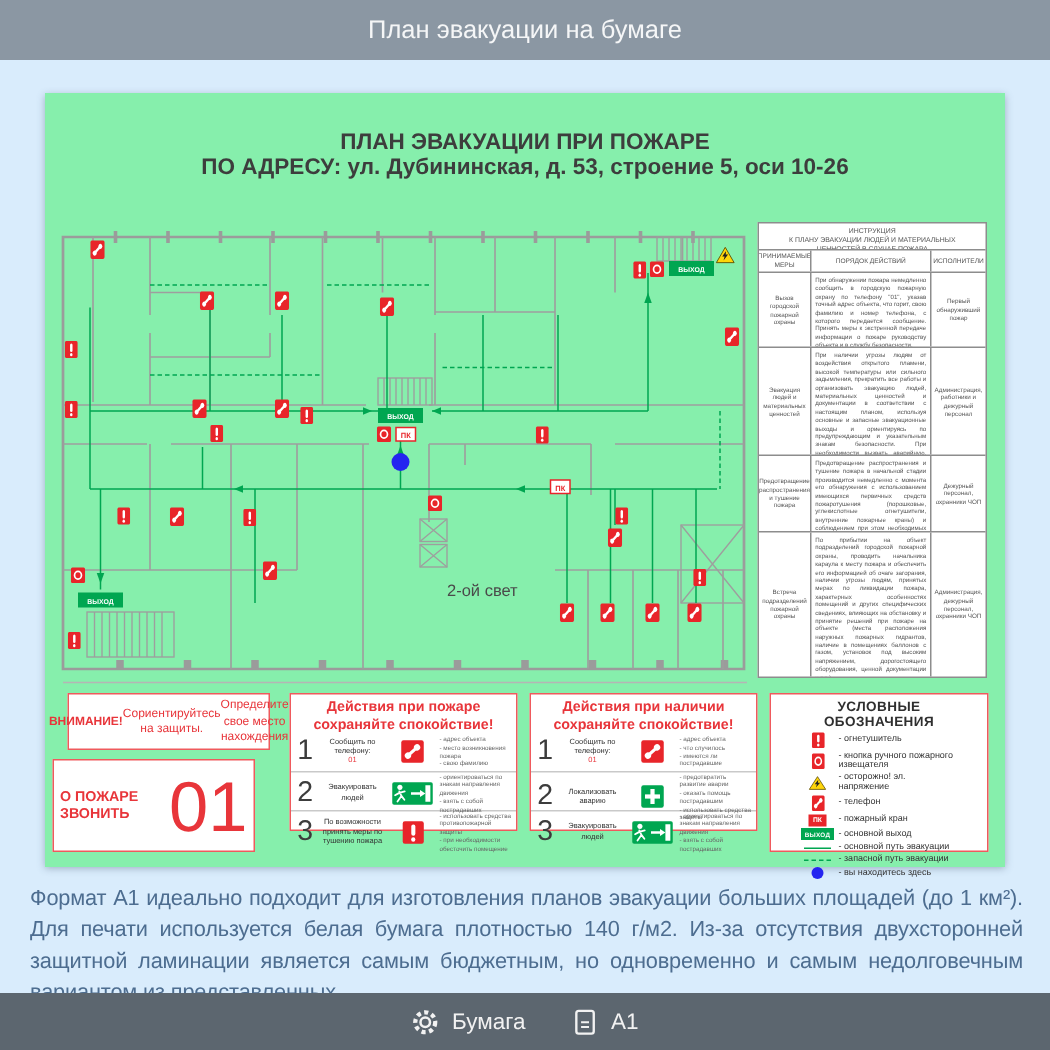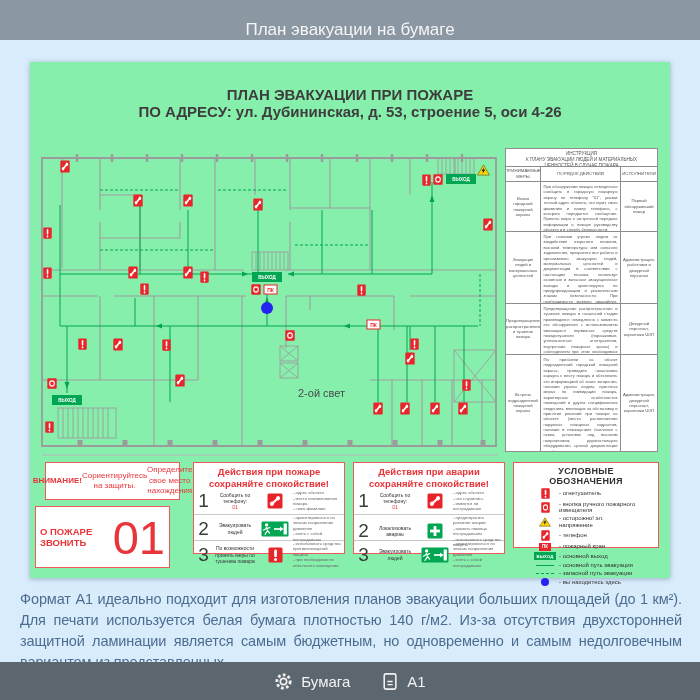--- a/index.html
+++ b/index.html
@@ -1,20 +1,20 @@
 <!DOCTYPE html>
 <html><head>
 <meta charset="utf-8">
 <style>
   html,body{margin:0;padding:0;}
   body{font-family:"Liberation Sans","DejaVu Sans",sans-serif;background:#d9ecfc;}
   #app{position:relative;width:700px;height:700px;background:#d9ecfc;overflow:hidden;}
 
   .topbar{position:absolute;left:0;top:0;width:700px;height:40px;background:#8b97a3;
-    display:flex;align-items:flex-end;justify-content:center;color:#f5f6f7;font-size:17px;}
+    display:flex;align-items:center;justify-content:center;color:#f5f6f7;font-size:17px;}
 
   .sheet{position:absolute;left:30px;top:62px;width:640px;height:516px;background:#86efac;
     box-shadow:0 1px 5px rgba(80,100,125,.45);}
 
   .sheet-title{position:absolute;top:24px;left:0;right:0;text-align:center;font-weight:bold;
     font-size:15px;line-height:1.16;color:#3d3d3d;}
 
   .floorplan{position:absolute;left:10px;top:88px;}
   .floorplan text{font-family:"Liberation Sans","DejaVu Sans",sans-serif;}
 
@@ -48,21 +48,21 @@
     padding-top:3px;height:25px;box-sizing:border-box;}
   .arow{display:grid;grid-template-columns:15px 48px 32px 1fr;align-items:center;height:26px;
     padding:0 2px;box-sizing:border-box;}
   .arow + .arow{border-top:1px solid #c9c9c9;}
   .anum{font-size:19px;font-weight:300;color:#3c3c3c;text-align:center;}
   .albl{font-size:5px;line-height:1.25;color:#333;text-align:center;}
   .albl .accent{display:block;color:#e8353a;}
   .aicon{display:flex;align-items:center;justify-content:center;}
   .anotes{font-size:4.2px;line-height:1.3;color:#666;white-space:pre-line;padding-left:2px;}
 
-  .lbox{left:483px;top:400px;width:146px;height:86px;padding:3px 20px;box-sizing:border-box;}
+  .lbox{left:483px;top:400px;width:146px;height:106px;padding:3px 20px;box-sizing:border-box;}
   .lg-title{font-size:9px;font-weight:bold;color:#2f2f2f;text-align:center;letter-spacing:.3px;margin-bottom:2px;}
   .lg-item{display:flex;align-items:center;gap:3px;margin:1.6px 0;}
   .lg-ic{width:22px;display:flex;align-items:center;justify-content:center;flex:0 0 22px;}
   .lg-tx{font-size:6px;color:#333;line-height:1.1;}
   .pk-chip{width:12px;height:8px;background:#e8252a;color:#fff;font-size:4.5px;font-weight:bold;
     display:flex;align-items:center;justify-content:center;}
   .exit-chip{width:22px;height:8px;background:#00a651;color:#fff;font-size:4.2px;font-weight:bold;
     display:flex;align-items:center;justify-content:center;letter-spacing:.2px;}
   .line-solid{width:18px;height:0;border-top:1.6px solid #00a651;}
   .line-dashed{width:18px;height:0;border-top:1.6px dashed #00a651;}
@@ -81,21 +81,21 @@
 <div id="app">
 
   <div class="topbar">
     <span>План эвакуации на бумаге</span>
   </div>
 
   <div class="sheet">
 
     <div class="sheet-title">
       <div>ПЛАН ЭВАКУАЦИИ ПРИ ПОЖАРЕ</div>
-      <div>ПО АДРЕСУ: ул. Дубининская, д. 53, строение 5, оси 4-26</div>
+      <div>ПО АДРЕСУ: ул. Дубининская, д. 53, строение 5, оси 10-26</div>
     </div>
 
     <svg class="floorplan" width="460" height="312" viewBox="0 0 460 312">
       <defs>
         <symbol id="sym-phone" viewBox="0 0 16 16" preserveAspectRatio="none">
           <rect x="0.5" y="0.5" width="15" height="15" rx="1.5" fill="#e8252a"></rect>
           <g transform="rotate(-42 8 8)" fill="#fff">
             <circle cx="3.9" cy="8" r="2.1"></circle>
               <circle cx="12.1" cy="8" r="2.1"></circle>
             <rect x="3.9" y="6.9" width="8.2" height="2.2"></rect>
@@ -322,21 +322,21 @@
               <use href="#sym-ext"></use>
             </svg>
           </div>
         <div class="anotes">- использовать средства противопожарной защиты
 - при необходимости обесточить помещение</div>
       </div>
     </div>
 
     <div class="bbox abox" style="left:323px">
       <div class="abox-title">
-        <div>Действия при аварии</div>
+        <div>Действия при наличии</div>
         <div>сохраняйте спокойствие!</div>
       </div>
       <div class="arow">
         <div class="anum">1</div>
         <div class="albl"><span>Сообщить по телефону:</span><span class="accent">01</span></div>
         <div class="aicon">
             <svg width="16" height="16">
               <use href="#sym-phone"></use>
             </svg>
           </div>

